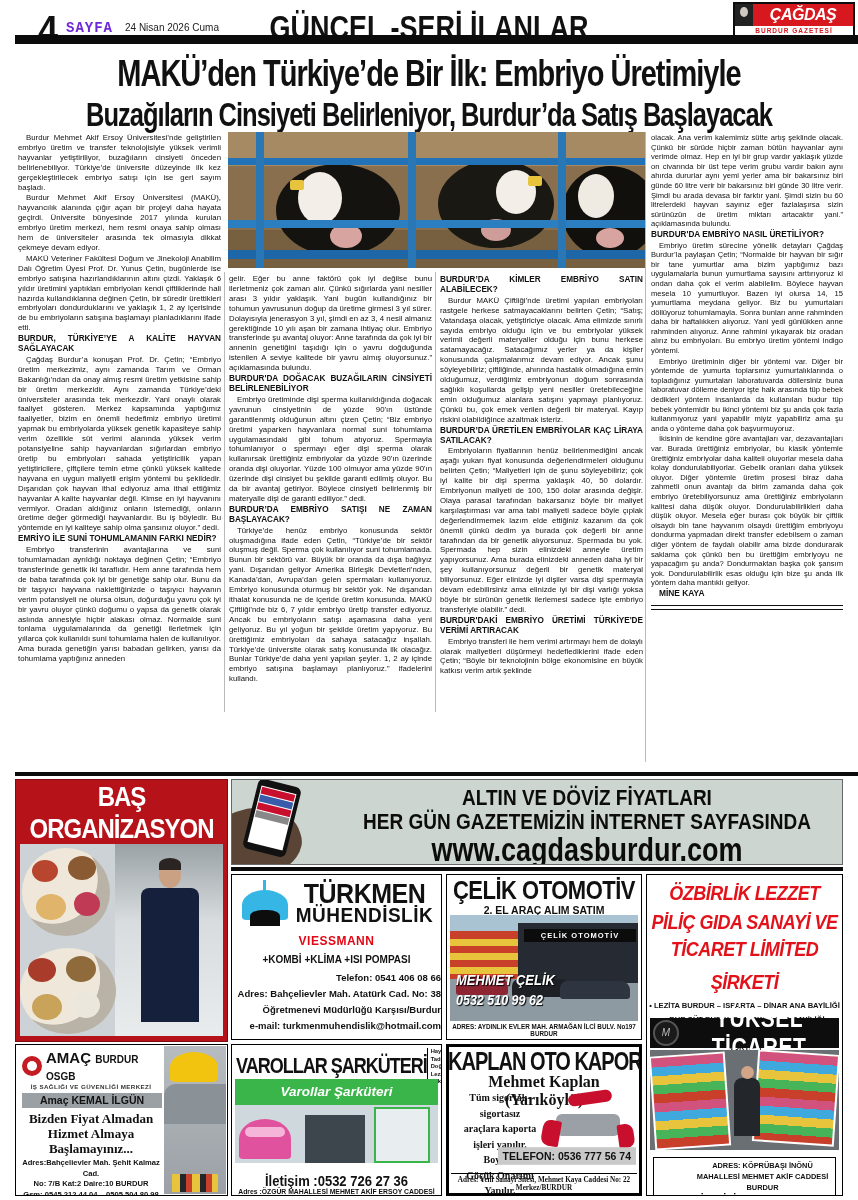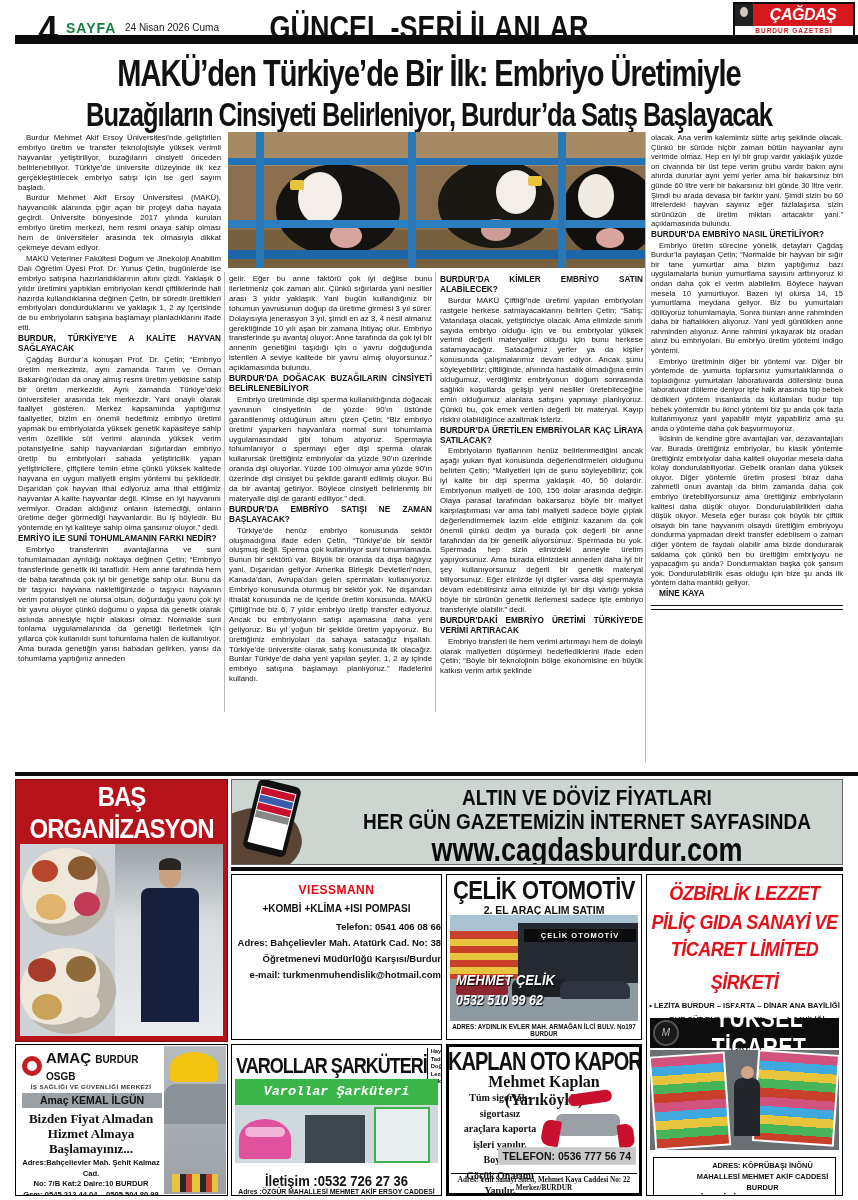--- a/index.html
+++ b/index.html
@@ -1,21 +1,21 @@
 <!DOCTYPE html>
 <html><head>
 <meta charset="utf-8">
 <style>
   html,body{margin:0;padding:0;background:#fff;}
   #page{position:relative;width:858px;height:1200px;background:#fff;overflow:hidden;
         font-family:"Liberation Sans",sans-serif;color:#111;}
   .abs{position:absolute;}
   
   .pgnum{font-size:36px;font-weight:bold;transform:scaleY(1.15);transform-origin:top left;}
-  .pglabel{font-size:14px;font-weight:bold;letter-spacing:1px;color:#15803d;}
+  .pglabel{font-size:14px;font-weight:bold;letter-spacing:1px;color:#6d28d9;font-family:Liberation Mono, monospace;}
   .pgdate{font-size:10px;color:#222;}
   .section-title{width:858px;text-align:center;font-size:27px;font-weight:bold;
         letter-spacing:0px;transform:scaleY(1.25);transform-origin:top center;}
   .blackbar{background:#0b0b0b;}
   
   .logo{width:122px;height:42px;background:#0d0d0d;padding:2px;box-sizing:border-box;}
   .logo-row{display:flex;height:22px;}
   .ata{width:18px;height:22px;background:#222;position:relative;flex:none;}
   .ata:before{content:"";position:absolute;left:5px;top:3px;width:8px;height:10px;border-radius:50%;background:#cfc9c2;}
   .logo-red{flex:1;background:#d8181f;color:#fff;font-weight:bold;font-style:italic;
@@ -110,21 +110,21 @@
   .am-line{font-weight:bold;font-size:7.6px;line-height:10.5px;text-align:center;}
   .am-photo{position:absolute;right:1px;top:1px;width:62px;bottom:1px;background:linear-gradient(#b7bcc0,#9aa0a5);overflow:hidden;}
   .hat{position:absolute;left:6px;top:6px;width:48px;height:30px;background:#f2c40f;border-radius:50% 50% 12% 12%;}
   .arm{position:absolute;left:0;top:38px;width:62px;height:40px;background:#8b9297;border-radius:12px 0 0 0;}
   .tools{position:absolute;left:8px;bottom:2px;width:46px;height:18px;background:repeating-linear-gradient(90deg,#e8c43c 0 8px,#23262b 8px 14px,#c8402a 14px 20px);}
   
   .vr-title{font-size:18px;font-weight:bold;letter-spacing:-1px;transform:scaleY(1.25);white-space:nowrap;}
   .vr-tag{font-size:5.8px;font-weight:bold;line-height:7.5px;border-left:1px solid #000;padding-left:3px;}
   .vr-photo{position:absolute;left:3px;right:3px;top:34px;height:84px;background:#cfd8dd;overflow:hidden;}
   .vr-band{position:absolute;left:0;right:0;top:0;height:26px;background:#3ab54a;color:#fff;
-        font-family:Liberation Mono, monospace;font-style:italic;font-weight:bold;font-size:13.5px;text-align:center;line-height:26px;}
+        font-family:Liberation Sans, sans-serif;font-style:italic;font-weight:bold;font-size:13.5px;text-align:center;line-height:26px;}
   .vr-umb{position:absolute;left:4px;bottom:4px;width:52px;height:40px;background:#e0519e;border-radius:50% 50% 8% 8%;}
   .vr-umb:before{content:"";position:absolute;left:6px;top:8px;width:40px;height:10px;background:#f5b5d8;border-radius:6px;}
   .vr-door{position:absolute;left:70px;bottom:0;width:60px;height:48px;background:#3d464d;}
   .vr-fridge{position:absolute;right:8px;bottom:0;width:52px;height:52px;background:#e8edf0;border:2px solid #3ab54a;}
   .vr-contact{font-size:13px;font-weight:bold;text-align:center;transform:scaleY(1.15);}
   .vr-addr{font-size:6.8px;font-weight:bold;text-align:center;}
   
   .kp{box-shadow:inset 0 0 0 1px #000;}
   .kp-title{font-size:20px;font-weight:bold;letter-spacing:-1px;transform:scaleY(1.3);white-space:nowrap;}
   .kp-sub{font-size:16px;font-weight:bold;font-family:"Liberation Serif",serif;text-align:center;}
@@ -270,20 +270,31 @@
       </div>
         </div>
     </div>
     <div class="abs banner-txt" style="left:105px;top:5px;width:500px;font-size:19px;">ALTIN VE DÖVİZ FİYATLARI</div>
     <div class="abs banner-txt" style="left:105px;top:29px;width:500px;font-size:19px;">HER GÜN GAZETEMİZİN İNTERNET SAYFASINDA</div>
     <div class="abs banner-txt" style="left:105px;top:52px;width:500px;font-size:27px;">www.cagdasburdur.com</div>
   </div>
   <div class="abs blackbar" style="left:231px;top:867px;width:612px;height:4px;"></div>
 
   <div class="abs ad" style="left:231px;top:874px;width:211px;height:166px;">
+    <div style="display:flex;align-items:center;padding:5px 4px 0 6px;">
+      <div class="tent">
+        <div class="tip"></div>
+          <div class="dome"></div>
+          <div class="base"></div>
+      </div>
+      <div style="flex:1;text-align:center;">
+        <div class="tm-name">TÜRKMEN</div>
+        <div class="tm-name2">MÜHENDİSLİK</div>
+      </div>
+    </div>
     <div class="ctr" style="margin-top:5px;">
       <span class="tm-brand">VIESSMANN</span>
       <span class="tm-serv">+KOMBİ  +KLİMA  +ISI POMPASI</span>
     </div>
     <div class="tm-line" style="margin-top:3px;">Telefon: 0541 406 08 66</div>
     <div class="tm-line">Adres: Bahçelievler Mah. Atatürk Cad. No: 38</div>
     <div class="tm-line">Öğretmenevi Müdürlüğü Karşısı/Burdur</div>
     <div class="tm-line">e-mail: turkmenmuhendislik@hotmail.com</div>
   </div>
 

